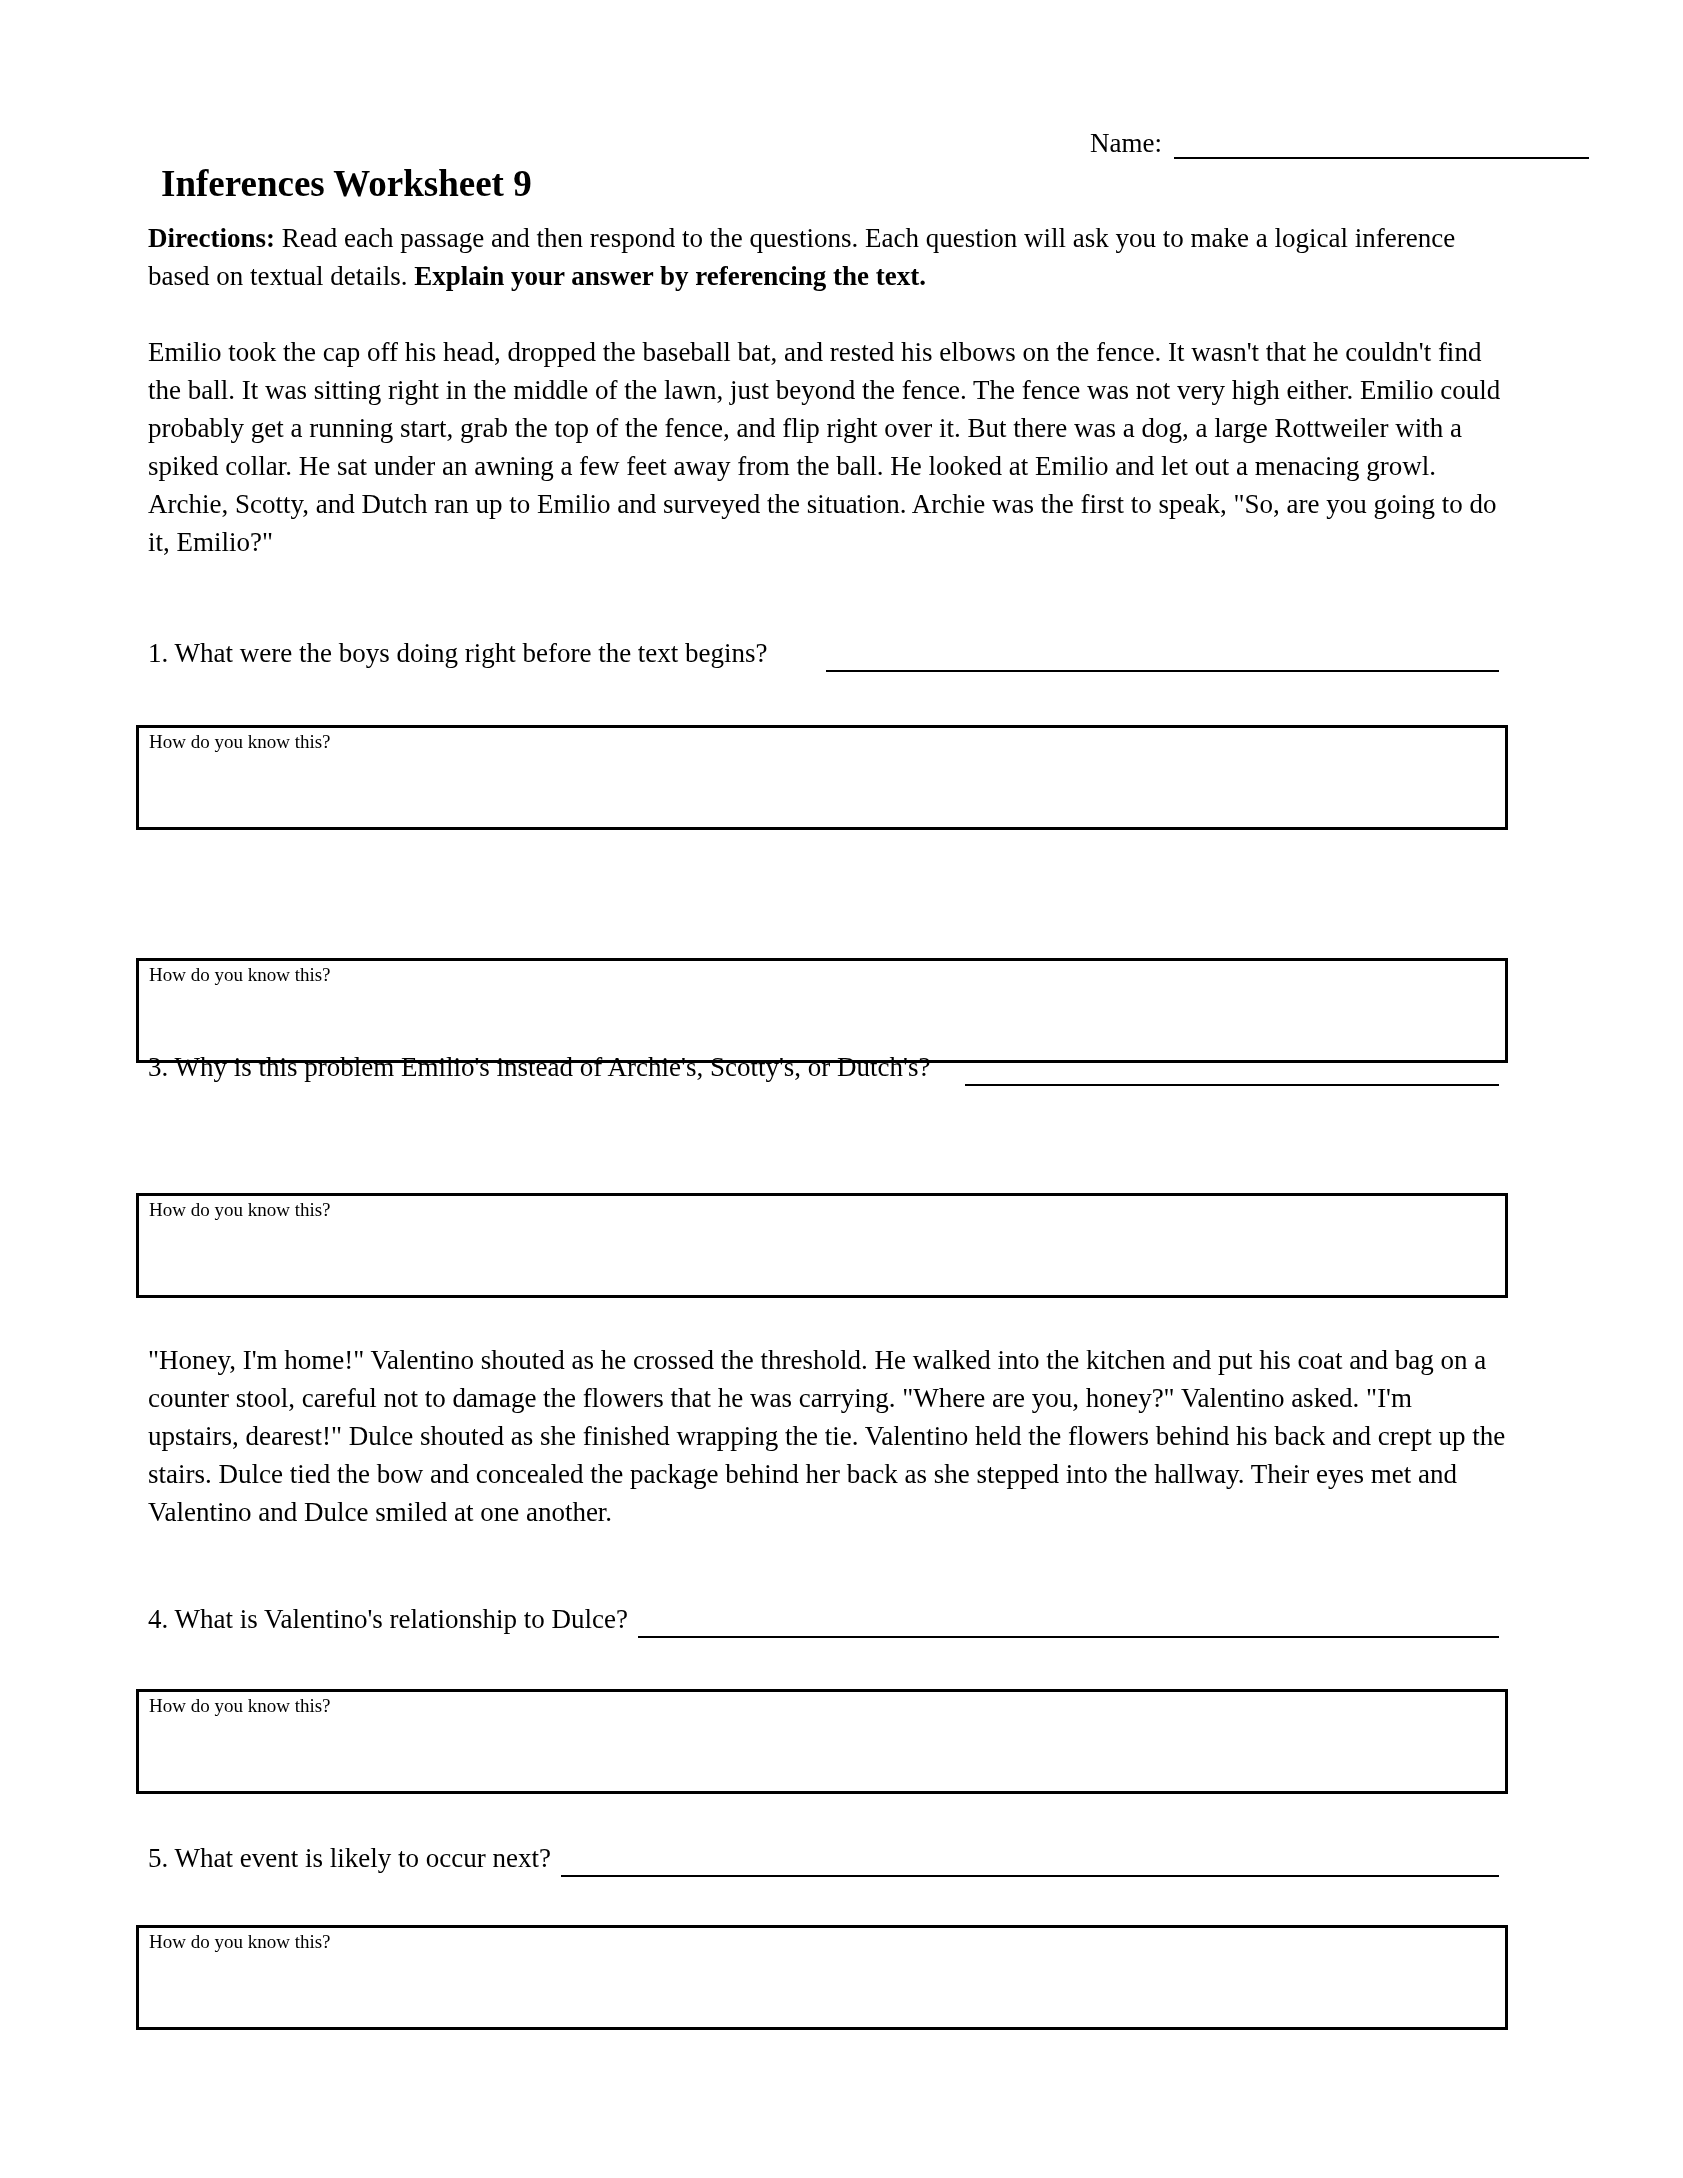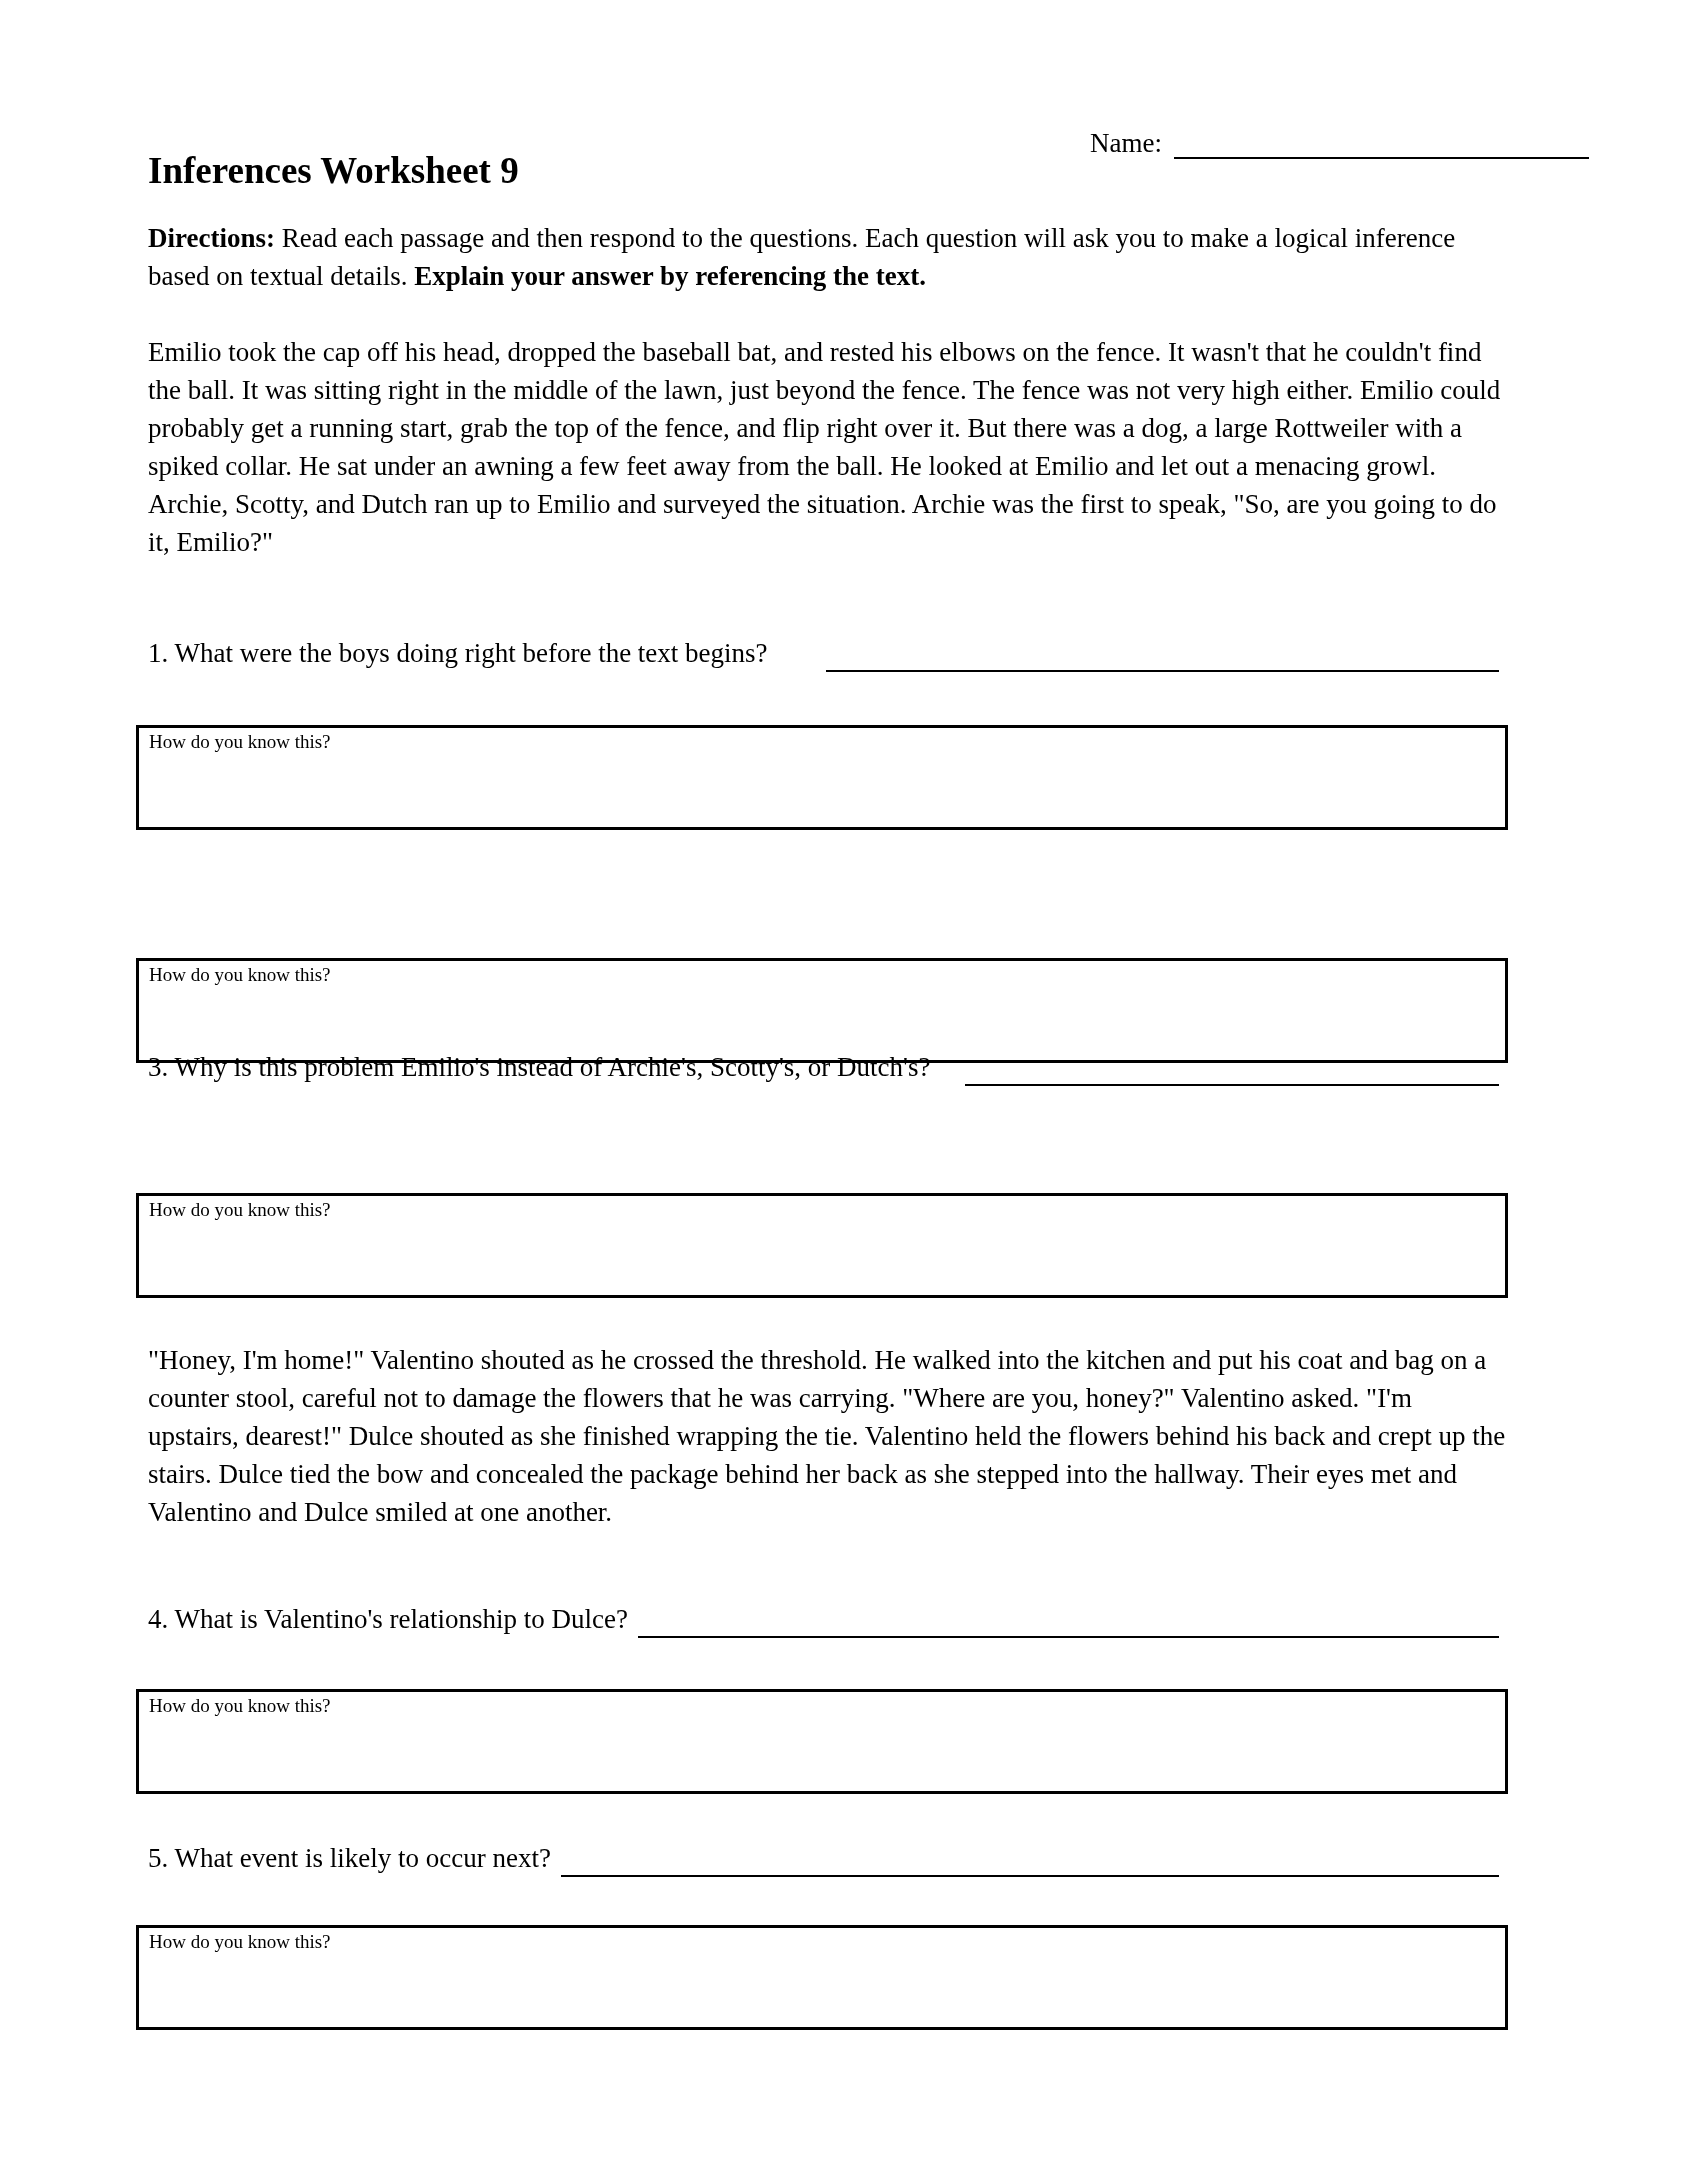--- a/index.html
+++ b/index.html
@@ -21,21 +21,21 @@
     font-size: 27px; line-height: 31px;
   }
   .name-row .label { white-space: nowrap; }
   .name-fill {
     flex: 1 1 auto; margin-left: 12px; height: 26px;
     border-bottom: 2px solid #000;
   }
 
   
   .title {
-    left: 148px; top: 149px; margin: 0;
+    left: 148px; top: 149px; margin: 13px;
     font-size: 37px; font-weight: bold; line-height: 44px; text-align: center;
   }
 
   
   .body-text {
     left: 148px; width: 1358px; margin: 0;
     font-size: 27px; line-height: 38px;
     text-align: left;
   }
   .directions { top: 219px; }

